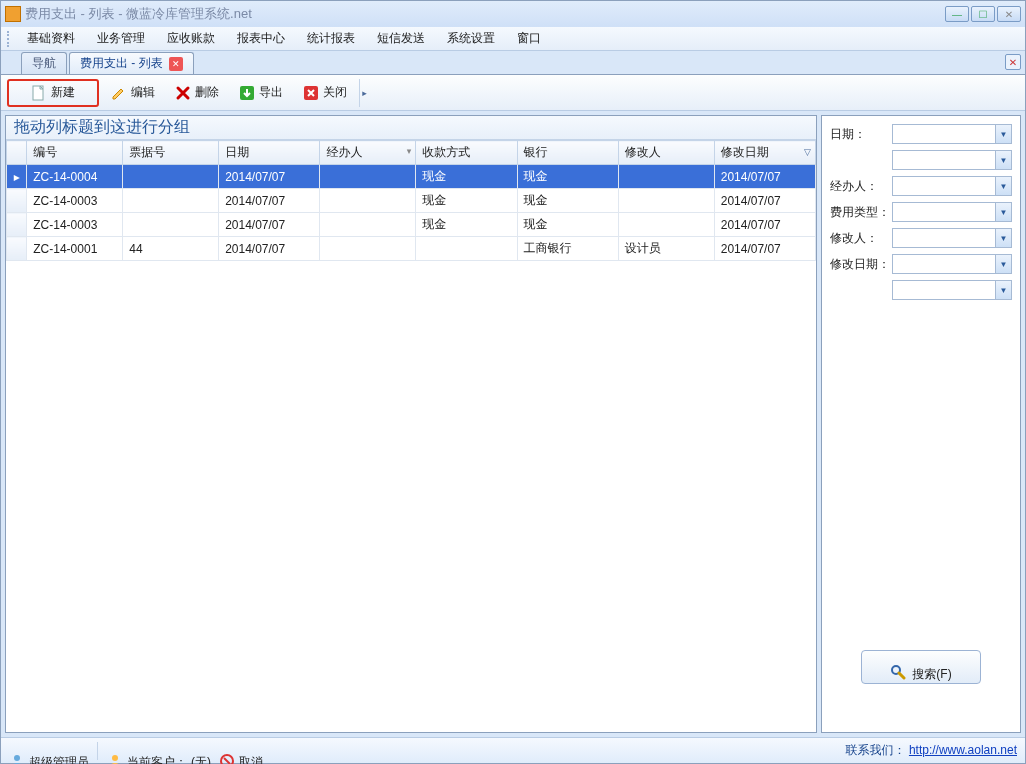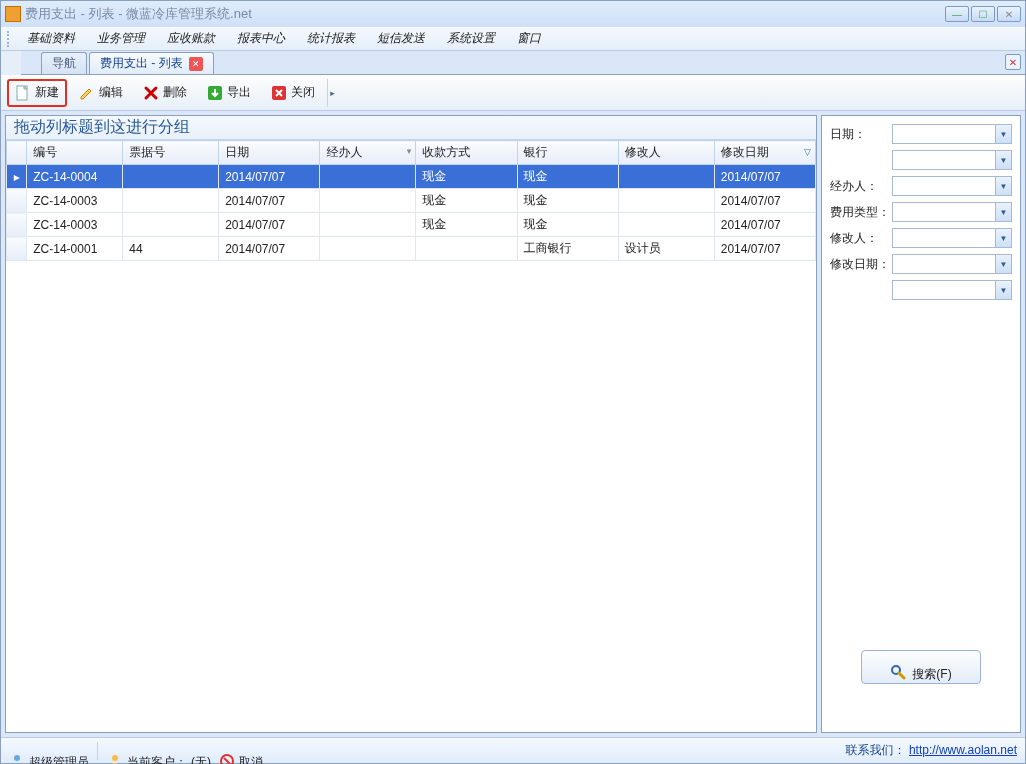--- a/index.html
+++ b/index.html
@@ -6,29 +6,29 @@
 body { font-family: "Microsoft YaHei", SimSun, Arial, sans-serif; font-size: 12px; background: #d9e7f8; overflow: hidden; }
 .window { width: 1026px; height: 764px; background: #e6eef9; display: flex; flex-direction: column; border: 1px solid #8ba0bc; }
 .titlebar { height: 26px; background: linear-gradient(#e0ecfb,#cfe0f7); display: flex; align-items: center; padding: 12px 4px; }
 .titlebar .app-icon { width: 16px; height: 16px; background:#f0a030; border:1px solid #c07000; margin-right:4px; }
 .titlebar .title { color:#7b8aa6; font-size:13px; flex:1; }
 .titlebar .win-btns { display:flex; gap:2px; }
 .titlebar .win-btn { width:24px; height:16px; background:linear-gradient(#e9f2fd,#c7dbf5); border:1px solid #7a9cc6; border-radius:2px; display:flex; align-items:center; justify-content:center; color:#4a6; font-size:10px; cursor:pointer; }
 .titlebar .win-btn.close { color:#888; }
 .menubar { height:24px; background:linear-gradient(#f5f9fe,#e5eef9); border-bottom:1px solid #b9cce4; display:flex; align-items:center; padding:0 6px; gap:2px; }
 .menubar .grip { width:4px; height:16px; border-left:2px dotted #9cb3d4; margin-right:4px; }
-.menu-item { padding:9px 10px; color:#1a1a1a; cursor:pointer;font-style:italic; }
-.tabstrip { height:24px; background:#d9e7f8; display:flex; align-items:flex-end; padding-left:20px; position:relative; border-bottom:1px solid #8ba0bc;margin-left:20px; }
+.menu-item { padding:9px 10px; color:#1a1a1a; cursor:pointer; }
+.tabstrip { height:24px; background:#d9e7f8; display:flex; align-items:flex-end; padding-left:20px; position:relative; border-bottom:1px solid #8ba0bc; }
 .tab { height:22px; padding:0 10px; display:flex; align-items:center; background:linear-gradient(#f7fafe,#e1ecf9); border:1px solid #8ba0bc; border-bottom:none; border-radius:3px 3px 0 0; margin-right:2px; color:#15428b; font-size:12px; cursor:pointer; position:relative; }
 .tab.inactive { background:linear-gradient(#e8f0fb,#d5e3f5); color:#4a5a7a; }
 .tab .tab-close { width:14px; height:14px; background:#e55; border-radius:2px; margin-left:6px; display:flex; align-items:center; justify-content:center; color:#fff; font-size:9px; cursor:pointer; }
 .tabstrip .corner-close { position:absolute; right:4px; top:3px; width:16px; height:16px; border:1px solid #7a9cc6; background:#eaf2fc; display:flex; align-items:center; justify-content:center; color:#c33; cursor:pointer; border-radius:2px; font-size:10px; }
 .toolbar { height:36px; background:linear-gradient(#fdfefe,#e7eff9); border-bottom:1px solid #b9cce4; display:flex; align-items:center; padding:0 6px; gap:4px; }
 .tb-btn { height:28px; display:flex; align-items:center; gap:4px; padding:0 8px; cursor:pointer; border-radius:3px; color:#222; }
-.tb-btn.highlight { border:2px solid #e03020; padding:0 6px; }
+.tb-btn.highlight { border:2px solid #e03020; padding:0 22px; }
 .tb-icon { width:16px; height:16px; display:inline-flex; align-items:center; justify-content:center; }
 .tb-overflow { width:10px; height:28px; border-left:1px solid #c4d4e8; display:flex; align-items:center; justify-content:center; color:#4a6a9a; cursor:pointer; font-size:9px; }
 .content { flex:1; display:flex; padding:4px; gap:4px; background:#d9e7f8; overflow:hidden; }
 .left-panel { flex:1; display:flex; flex-direction:column; background:#fff; border:1px solid #8ba0bc; }
 .group-bar { height:24px; background:linear-gradient(#f5f9fe,#e8f0fa); border-bottom:1px solid #c4d4e8; display:flex; align-items:center; padding:0 8px; color:#2a5a9a; font-size:16px; }
 .grid { flex:1; overflow:auto; }
 .grid table { width:100%; border-collapse:collapse; font-size:12px; }
 .grid th { background:linear-gradient(#f9fbfe,#e6eef8); border:1px solid #c4d4e8; padding:3px 6px; text-align:left; font-weight:normal; color:#222; height:20px; position:relative; }
 .grid th .sort { position:absolute; right:4px; top:6px; color:#4a6a9a; font-size:9px; }
 .grid th .filter { position:absolute; right:4px; top:5px; color:#888; font-size:9px; }

